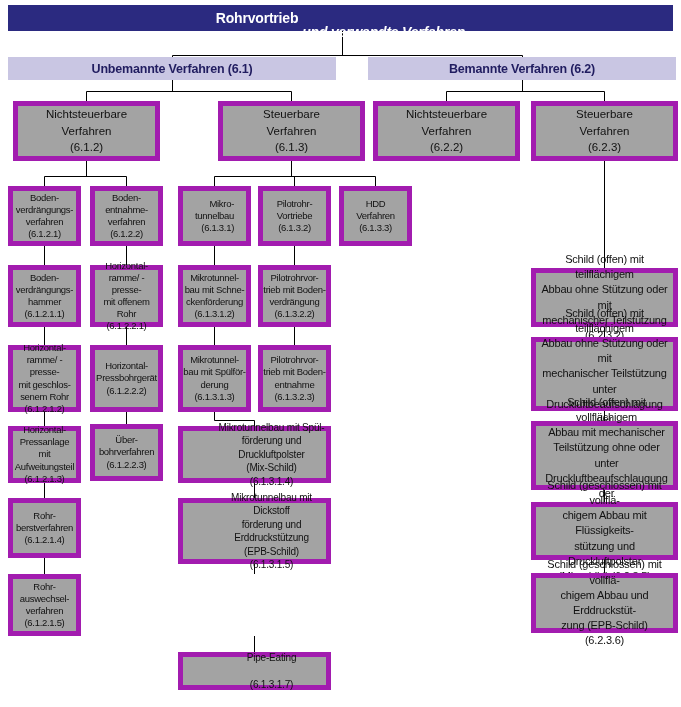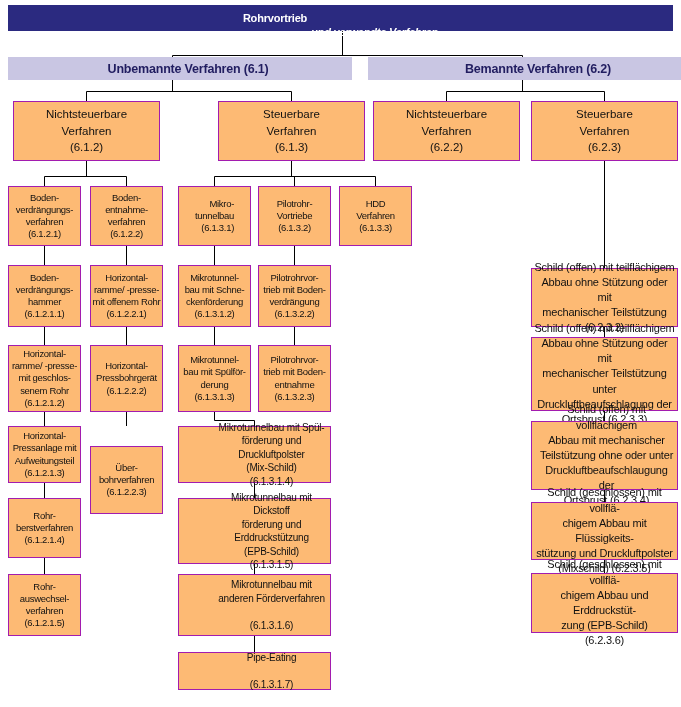--- a/index.html
+++ b/index.html
@@ -4,30 +4,30 @@
 <style>
   html,body { margin:0; padding:0; background:#ffffff; }
   .canvas {
     position:relative; width:681px; height:707px; background:#ffffff;
     font-family:"Liberation Sans", sans-serif; overflow:hidden;
   }
   .connectors { position:absolute; left:0; top:0; z-index:0; }
   .banner {
     position:absolute; left:8px; top:5px; width:665px; height:26px;
     background:#2b2a80; color:#ffffff; display:flex; align-items:center; justify-content:center;
-    font-weight:bold; font-size:11px; z-index:1; letter-spacing:-0.2px;
+    font-weight:bold; font-size:14px; z-index:1; letter-spacing:-0.2px;
   }
   .banner .suffix { font-style:italic; margin-left:4px;margin-top:28px; }
   .branch {
     position:absolute; top:57px; height:23px; background:#c9c6e3; color:#211d60;
     display:flex; align-items:center; justify-content:center;
-    font-weight:bold; font-size:12.5px; z-index:1; letter-spacing:-0.2px;padding-left:16px;
+    font-weight:bold; font-size:12.5px; z-index:1; letter-spacing:-0.2px;
   }
   .node {
-    position:absolute; box-sizing:border-box; background:#fdba74; border:1px solid #a21caf;
+    position:absolute; box-sizing:border-box; background:#a3a3a3; border:5px solid #a21caf;
     color:#111111; display:flex; align-items:center; justify-content:center;
     text-align:center; white-space:pre-line; z-index:1;
   }
   .lvl2  { font-size:11.5px; line-height:1.45; }
   .small { font-size:9.5px;  line-height:1.28; letter-spacing:-0.3px; }
   .wide  { font-size:10px;   line-height:1.35; letter-spacing:-0.2px;padding-left:34px; }
   .schild{ font-size:11px;  line-height:1.38; letter-spacing:-0.2px; padding:0 2px; }
 </style>
 </head>
 <body>
@@ -164,44 +164,40 @@
 (6.1.3.1.3)</div>
   <div class="node small" style="left:258px; top:345px; width:73px; height:67px;">Pilotrohrvor-
 trieb mit Boden-
 entnahme
 (6.1.3.2.3)</div>
 
   <div class="node small" style="left:8px;   top:426px; width:73px;  height:57px;">Horizontal-
 Pressanlage mit
 Aufweitungsteil
 (6.1.2.1.3)</div>
-  <div class="node small" style="left:90px;  top:446px; width:73px;  height:68px;">Über-
+  <div class="node small" style="left:90px;  top:424px; width:73px;  height:57px;">Über-
 bohrverfahren
 (6.1.2.2.3)</div>
   <div class="node wide" style="left:178px; top:426px; width:153px; height:57px;">Mikrotunnelbau mit Spül-
 förderung und Druckluftpolster
 (Mix-Schild)
 (6.1.3.1.4)</div>
 
   <div class="node small" style="left:8px;   top:498px; width:73px;  height:60px;">Rohr-
 berstverfahren
 (6.1.2.1.4)</div>
   <div class="node wide" style="left:178px; top:498px; width:153px; height:66px;">Mikrotunnelbau mit Dickstoff
 förderung und Erddruckstützung
 (EPB-Schild)
 (6.1.3.1.5)</div>
 
   <div class="node small" style="left:8px;   top:574px; width:73px;  height:62px;">Rohr-
 auswechsel-
 verfahren
 (6.1.2.1.5)</div>
-  <div class="node wide" style="left:178px; top:574px; width:153px; height:62px;">Mikrotunnelbau mit
-anderen Förderverfahren
-
-(6.1.3.1.6)</div>
 
   <div class="node wide" style="left:178px; top:652px; width:153px; height:38px;">Pipe-Eating
 
 (6.1.3.1.7)</div>
 
   <div class="node schild" style="left:531px; top:268px; width:147px; height:59px;">Schild (offen) mit teilflächigem
 Abbau ohne Stützung oder mit
 mechanischer Teilstützung
 (6.2.3.2)</div>
   <div class="node schild" style="left:531px; top:337px; width:147px; height:74px;">Schild (offen) mit teilflächigem

